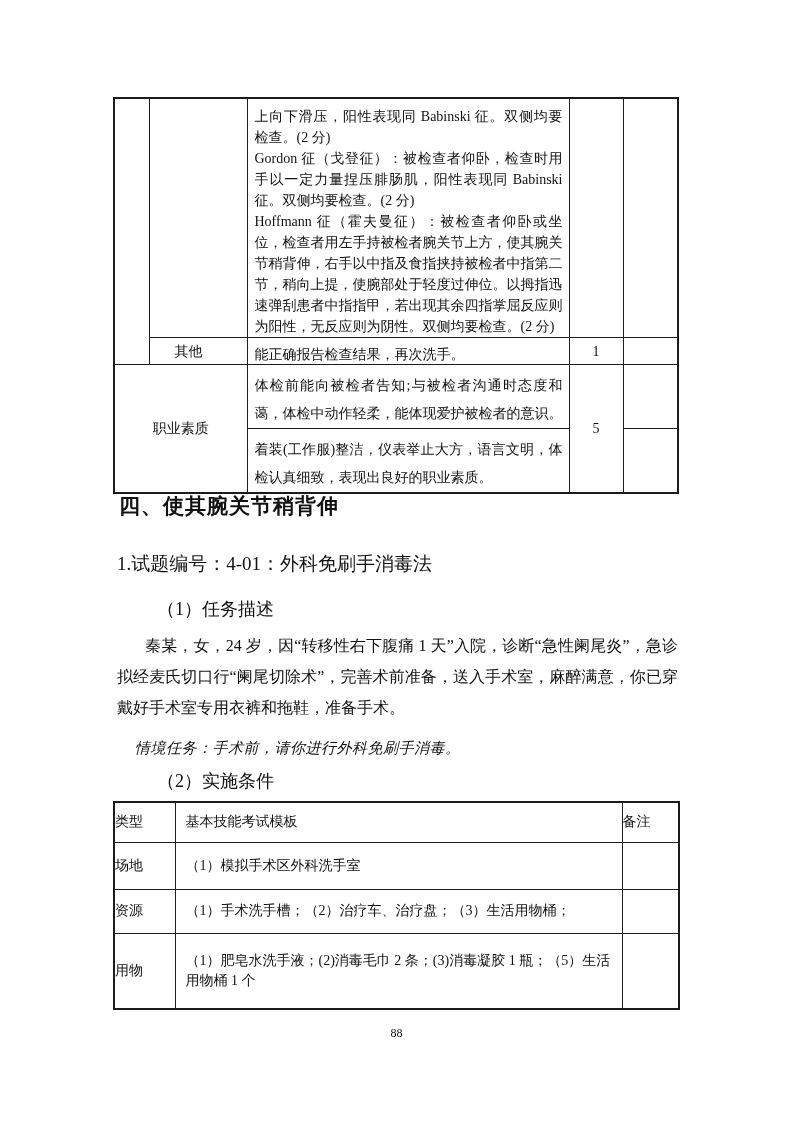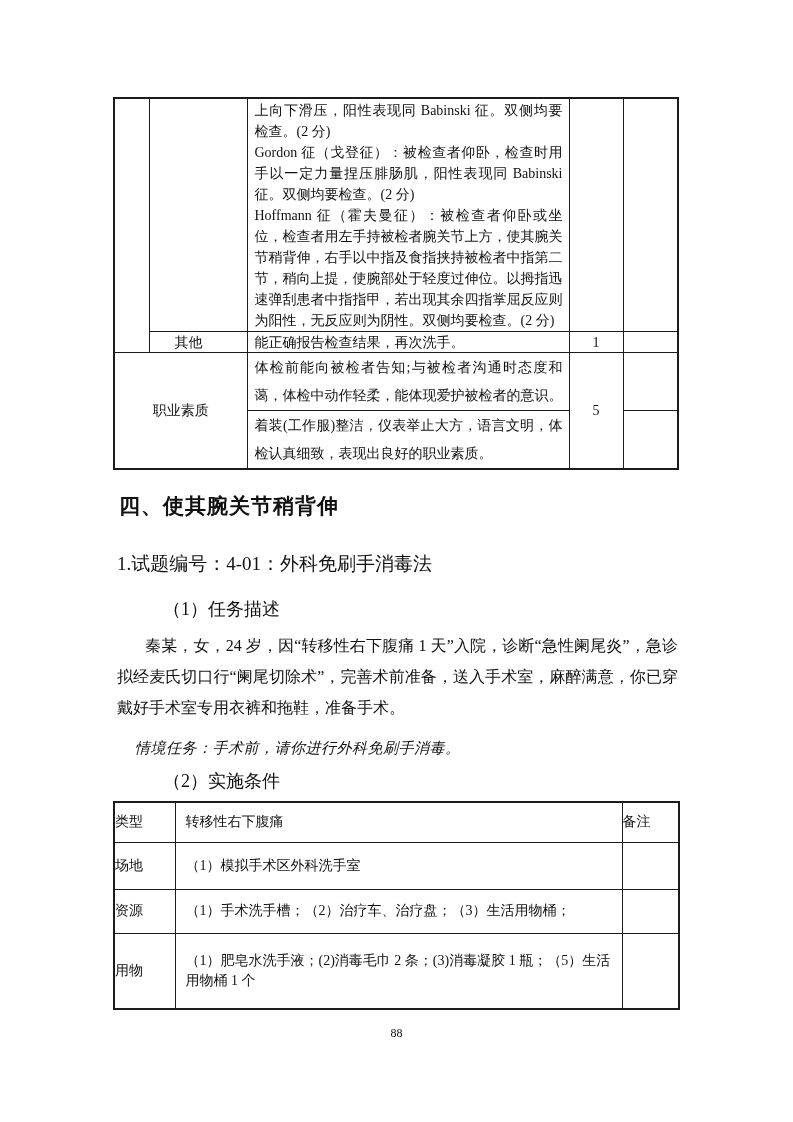--- a/index.html
+++ b/index.html
@@ -21,42 +21,42 @@
   td {
     border: 1px solid #1c1c1c;
     font-size: 14px;
     vertical-align: middle;
     overflow: hidden;
   }
 
   
   .score-table { left: 113px; top: 97px; width: 566px; border: 2px solid #1c1c1c; }
   .score-table td.cell-content {
-    padding: 1px 6px 0 7px;
+    padding: 7px 6px 0 7px;
     text-align: justify;
     line-height: 21px;
   }
   .score-table tr.row-continued td.cell-content { vertical-align: top; }
   .score-table .h-big  { height: 231px; }
   .score-table .h-other{ height: 21px; }
   .score-table .h-pro1 { height: 39px; }
   .score-table .h-pro2 { height: 58px; }
   .score-table td.cell-label-left { padding-left: 25px; text-align: left; }
   .score-table td.cell-label-center { text-align: center; }
   .score-table td.cell-score { text-align: center; }
   .score-table tr.row-pro td { line-height: 28px; }
   .score-table tr.row-other td { line-height: 19px; }
 
   
   .section-heading {
     left: 119px; top: 492px;
     font-size: 21px; font-weight: bold; letter-spacing: 1px;
   }
   .item-heading { left: 117px; top: 551px; font-size: 19px; }
-  .sub-heading  { left: 163px; font-size: 18px; }
+  .sub-heading  { left: 157px; font-size: 18px; }
   .task-heading { top: 597px; }
   .cond-heading { top: 769px; }
   .task-para {
     left: 117px; top: 630px; width: 561px;
     font-size: 16px; line-height: 31px;
     text-align: justify; text-indent: 28px;
   }
   .situation {
     left: 135px; top: 739px;
     font-size: 15px; font-style: italic; letter-spacing: 0.5px;
@@ -132,21 +132,21 @@
 
   <table class="cond-table">
     <colgroup>
       <col style="width:61px">
         <col style="width:447px">
         <col style="width:57px">
     </colgroup>
     <tbody>
       <tr>
         <td class="h-r1 cell-label">类型</td>
-        <td class="cell-content">转移性右下腹痛</td>
+        <td class="cell-content">基本技能考试模板</td>
         <td class="cell-label">备注</td>
       </tr>
       <tr>
         <td class="h-r2 cell-label">场地</td>
         <td class="cell-content">（1）模拟手术区外科洗手室</td>
         <td></td>
       </tr>
       <tr>
         <td class="h-r3 cell-label">资源</td>
         <td class="cell-content">（1）手术洗手槽；（2）治疗车、治疗盘；（3）生活用物桶；</td>

